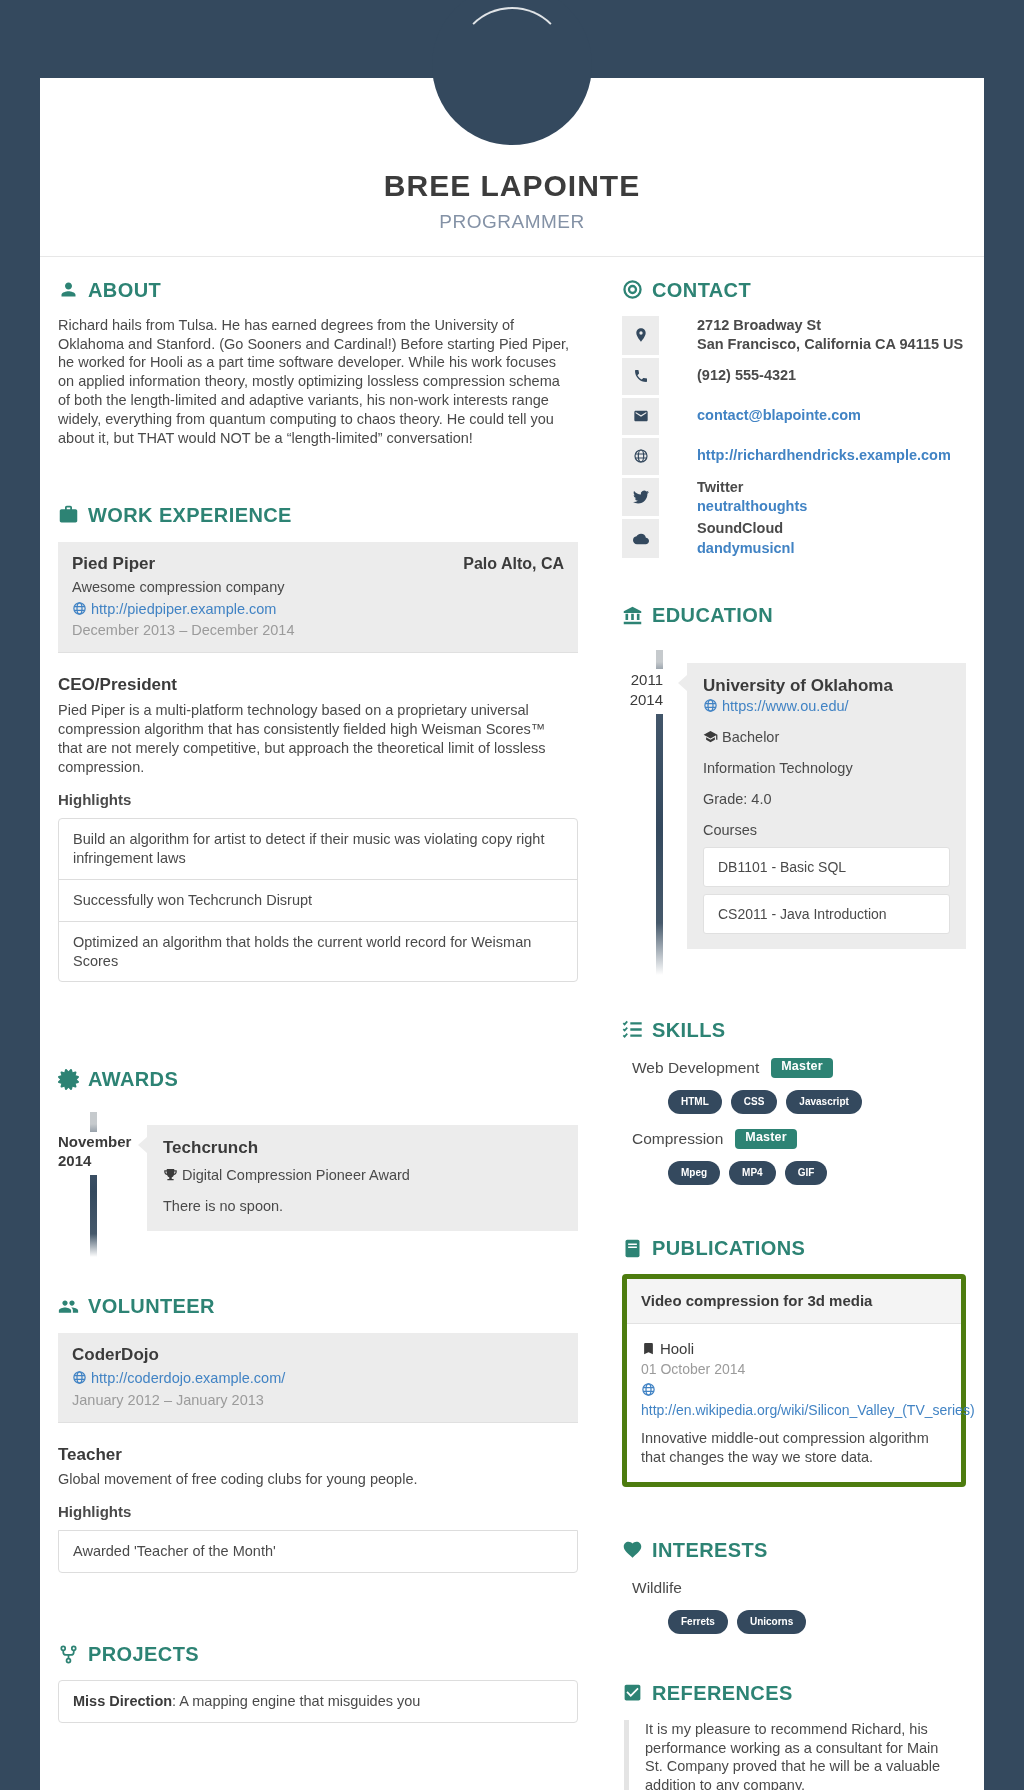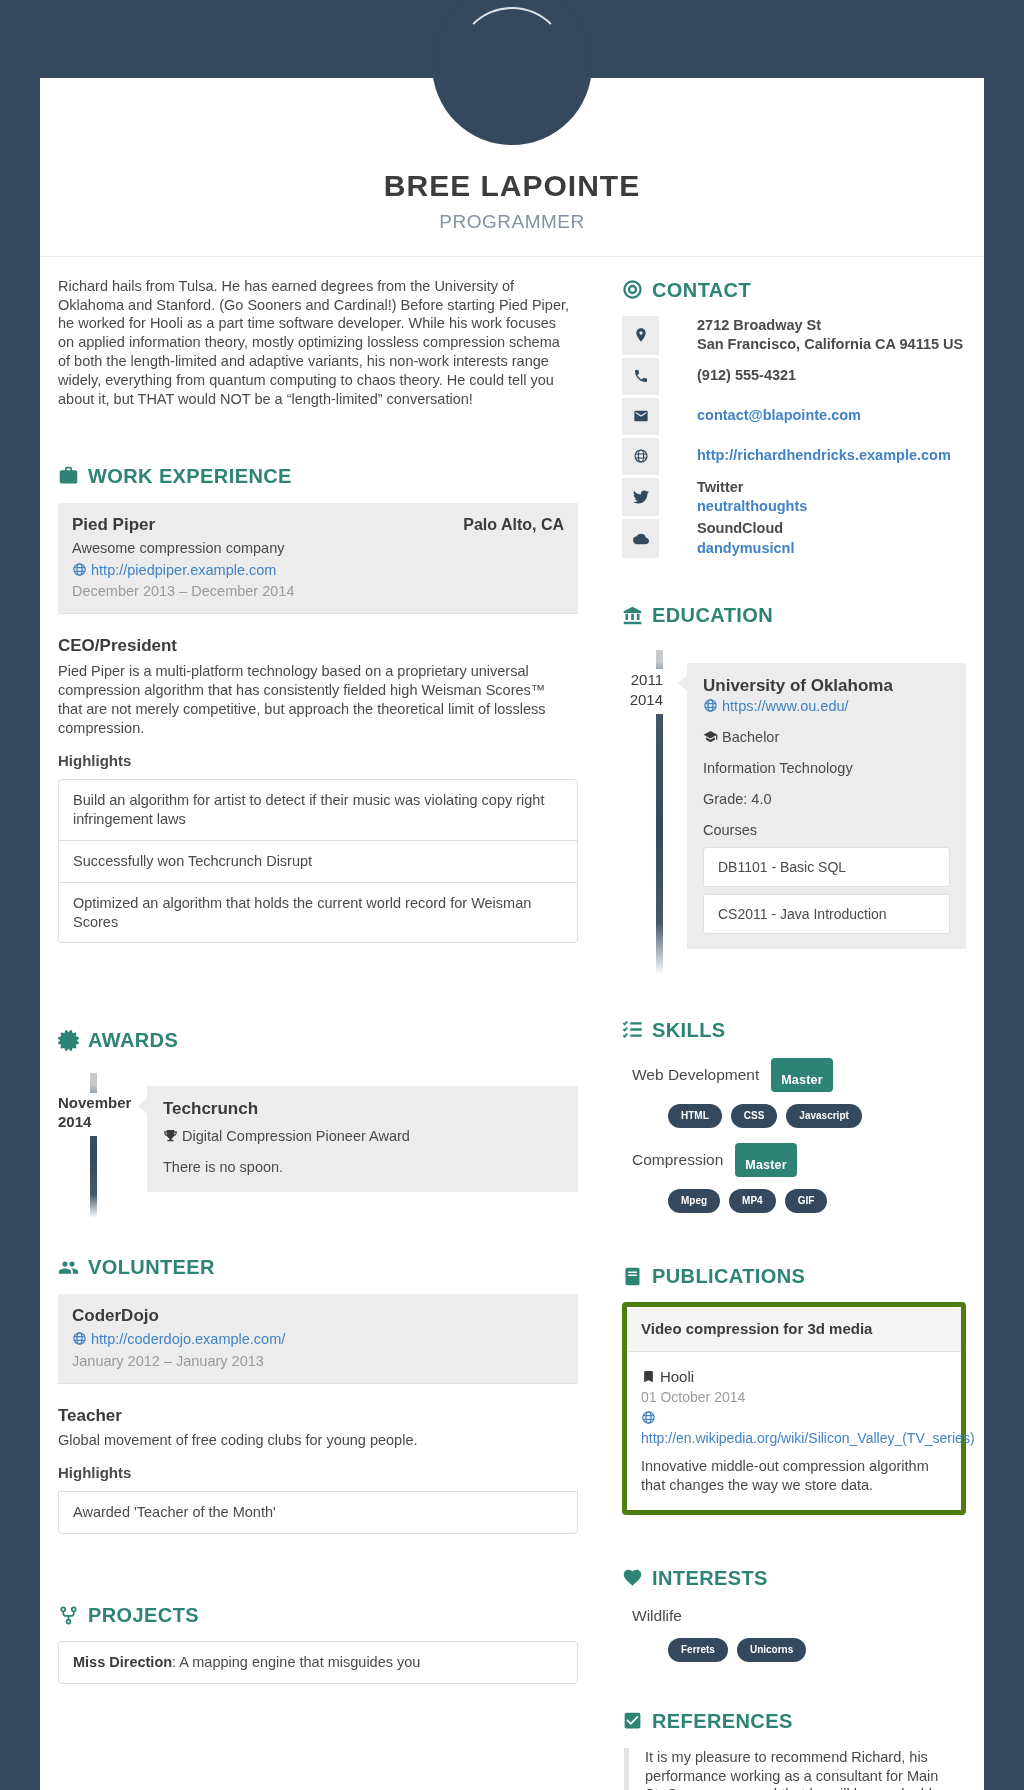--- a/index.html
+++ b/index.html
@@ -88,21 +88,21 @@
   .contact-icon svg{width:16px;height:16px;display:block;}
   .contact-body{padding-left:38px;display:flex;flex-direction:column;justify-content:center;font-size:14.5px;line-height:1.34;}
   
   .s-education{margin-top:44px;}
   .edu-row{margin-top:12px;}
   .course-box{border:1px solid #e0e0e0;background:#fff;border-radius:3px;padding:10px 14px;margin-top:7px;font-size:14px;color:#4a4a4a;}
   .courses-label{margin-top:12px;}
   
   .s-skills{margin-top:68px;}
   .skill-name{display:flex;align-items:center;gap:12px;margin:15px 0 0 10px;font-size:15.5px;color:#4a4a4a;}
-  .badge-level{background:#2d8374;color:#fff;font-size:12.5px;font-weight:600;padding:14px 10px 4px;border-radius:4px;letter-spacing:.2px;}
+  .badge-level{background:#2d8374;color:#fff;font-size:12.5px;font-weight:600;padding:0 10px 4px;border-radius:4px;letter-spacing:.2px;}
   .pill-row{display:flex;gap:9px;margin:12px 0 2px 46px;flex-wrap:wrap;}
   .pill{background:#34495e;color:#fff;font-size:10px;font-weight:700;padding:5px 13px 6px;border-radius:14px;}
   
   .s-publications{margin-top:50px;}
   .pub-card{border:5px solid #4d7c0f;border-radius:4px;margin-top:13px;}
   .pub-head{background:#f4f4f4;border-bottom:1px solid #e2e2e2;padding:12px 14px;font-weight:700;font-size:15px;color:#3b3b3b;border-radius:4px 4px 0 0;}
   .pub-body{padding:13px 14px 15px;font-size:14px;}
   .pub-body .pubrow{margin-top:2px;}
   .pub-body .summary{margin-top:10px;font-size:14.5px;}
   
@@ -122,20 +122,28 @@
       <h1>BREE LAPOINTE</h1>
       <div class="subtitle">PROGRAMMER</div>
     </header>
     <div class="divider"></div>
 
     <div class="columns">
 
       <div class="col-left">
 
         <section class="s-about">
+          <div class="sec-header">
+            <span class="icn">
+                <svg viewBox="0 0 24 24" fill="currentColor">
+                  <path d="M12 12c2.21 0 4-1.79 4-4s-1.79-4-4-4-4 1.79-4 4 1.79 4 4 4zm0 2c-2.67 0-8 1.34-8 4v2h16v-2c0-2.66-5.33-4-8-4z"></path>
+                </svg>
+              </span>
+            <span>ABOUT</span>
+          </div>
           <p>Richard hails from Tulsa. He has earned degrees from the University of Oklahoma and Stanford. (Go Sooners and Cardinal!) Before starting Pied Piper, he worked for Hooli as a part time software developer. While his work focuses on applied information theory, mostly optimizing lossless compression schema of both the length-limited and adaptive variants, his non-work interests range widely, everything from quantum computing to chaos theory. He could tell you about it, but THAT would NOT be a “length-limited” conversation!</p>
         </section>
 
         <section class="s-work">
           <div class="sec-header">
             <span class="icn">
                 <svg viewBox="0 0 24 24" fill="currentColor">
                   <path d="M20 6h-4V4c0-1.1-.9-2-2-2h-4c-1.1 0-2 .9-2 2v2H4c-1.11 0-1.99.89-1.99 2L2 19c0 1.11.89 2 2 2h16c1.11 0 2-.89 2-2V8c0-1.11-.89-2-2-2zm-6 0h-4V4h4v2z"></path>
                 </svg>
               </span>

